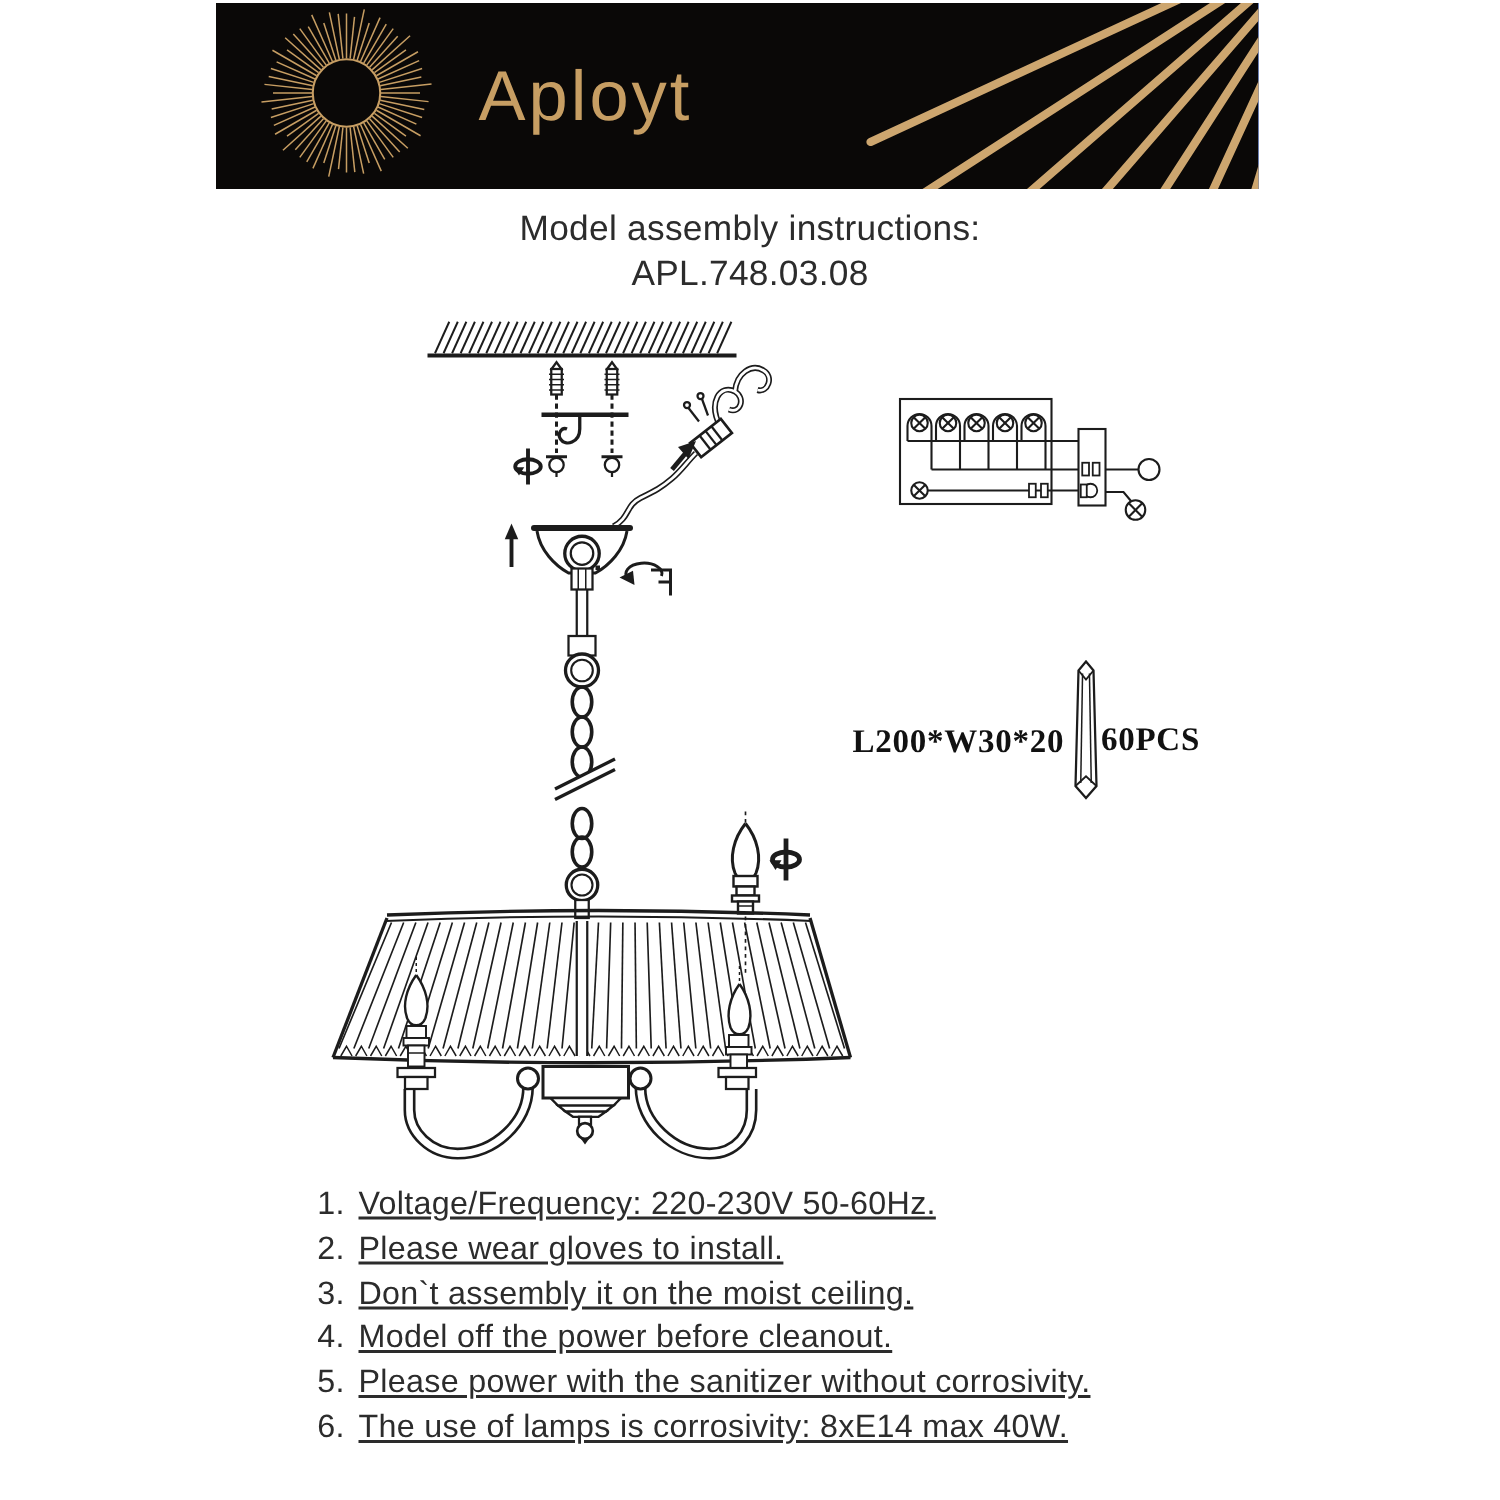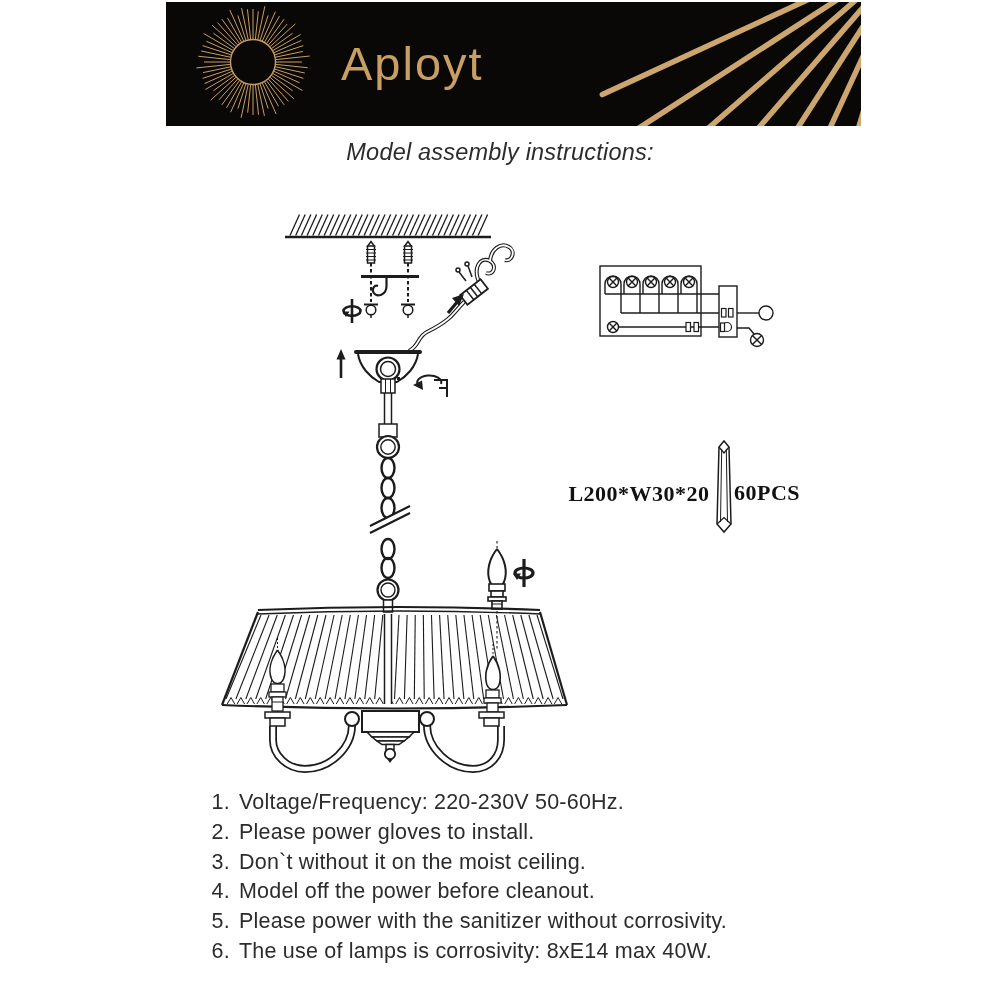--- a/index.html
+++ b/index.html
@@ -1,24 +1,24 @@
 <!DOCTYPE html>
 <html><head>
 <meta charset="utf-8">
 <style>
   html,body{margin:0;padding:0;background:#fff;}
   #page{position:relative;width:1000px;height:1000px;background:#fff;overflow:hidden;
         font-family:"Liberation Sans",sans-serif;}
-  #banner{position:absolute;left:166px;top:2px;width:695px;height:124px;background:#1d4ed8;}
-  #title-block{position:absolute;left:0;top:137px;width:1000px;text-align:center;color:#2c2c2c;font-style:italic;}
+  #banner{position:absolute;left:144px;top:2px;width:695px;height:124px;background:#1d4ed8;}
+  #title-block{position:absolute;left:0;top:137px;width:1000px;text-align:center;color:#2c2c2c;}
   #title-block .t-line{display:block;font-size:23.5px;line-height:30px;letter-spacing:0.2px;}
   #diagram{position:absolute;left:0;top:0;width:1000px;height:1000px;}
   #instr{position:absolute;left:198px;top:788px;width:650px;}
   #instr ol{margin:0;padding-left:38px;}
-  #instr li{font-size:21.5px;line-height:29.8px;color:#2c2c2c;letter-spacing:0.2px;padding-left:3px;}
+  #instr li{font-size:21.5px;line-height:29.8px;color:#2c2c2c;letter-spacing:0.2px;padding-left:3px;text-decoration:underline;}
   .cad-label{font:600 22px "Liberation Serif",serif;letter-spacing:0.5px;fill:#111;}
 </style>
 </head>
 <body>
 
 <div id="page">
 
   <div id="banner">
     <svg width="695" height="124" viewBox="0 0 695 124">
       <rect x="0" y="0" width="695" height="124" fill="#0a0807"></rect>
@@ -99,20 +99,21 @@
           <line x1="745" y1="-50" x2="488.3987427242575" y2="173.0600698567725" stroke="#cda66f" stroke-width="5.5" stroke-linecap="round"></line>
           <line x1="745" y1="-50" x2="459.5292460582996" y2="134.67931298322813" stroke="#cda66f" stroke-width="5.5" stroke-linecap="round"></line>
           <line x1="745" y1="-50" x2="436.3556572988111" y2="92.6137080317003" stroke="#cda66f" stroke-width="5.5" stroke-linecap="round"></line>
         </g>
       <text x="175" y="78" fill="#c79e63" font-size="47" letter-spacing="2" font-family="Liberation Sans, sans-serif">Aployt</text>
     </svg>
   </div>
 
   <div id="title-block">
     <span class="t-line">Model assembly instructions:</span>
+    <span class="t-line">APL.748.03.08</span>
   </div>
 
   <svg id="diagram" viewBox="0 0 1000 1000">
     <g stroke="#1c1c1c" fill="none" stroke-width="1.5">
 
       <g id="hatch" stroke-width="1.3">
           <line x1="290" y1="235.5" x2="299.5" y2="214.5"></line>
           <line x1="295.7" y1="235.5" x2="305.2" y2="214.5"></line>
           <line x1="301.4" y1="235.5" x2="310.9" y2="214.5"></line>
           <line x1="307.09999999999997" y1="235.5" x2="316.59999999999997" y2="214.5"></line>
@@ -397,20 +398,20 @@
         <line x1="752.4" y1="335.4" x2="761.6" y2="344.6"></line>
         <line x1="752.4" y1="344.6" x2="761.6" y2="335.4"></line>
       </g>
 
     </g>
   </svg>
 
   <div id="instr">
     <ol>
       <li>Voltage/Frequency: 220-230V 50-60Hz.</li>
-      <li>Please power gloves to install.</li>
-      <li>Don`t without it on the moist ceiling.</li>
+      <li>Please wear gloves to install.</li>
+      <li>Don`t assembly it on the moist ceiling.</li>
       <li>Model off the power before cleanout.</li>
       <li>Please power with the sanitizer without corrosivity.</li>
       <li>The use of lamps is corrosivity: 8xE14 max 40W.</li>
     </ol>
   </div>
 </div>
 
 </body></html>

